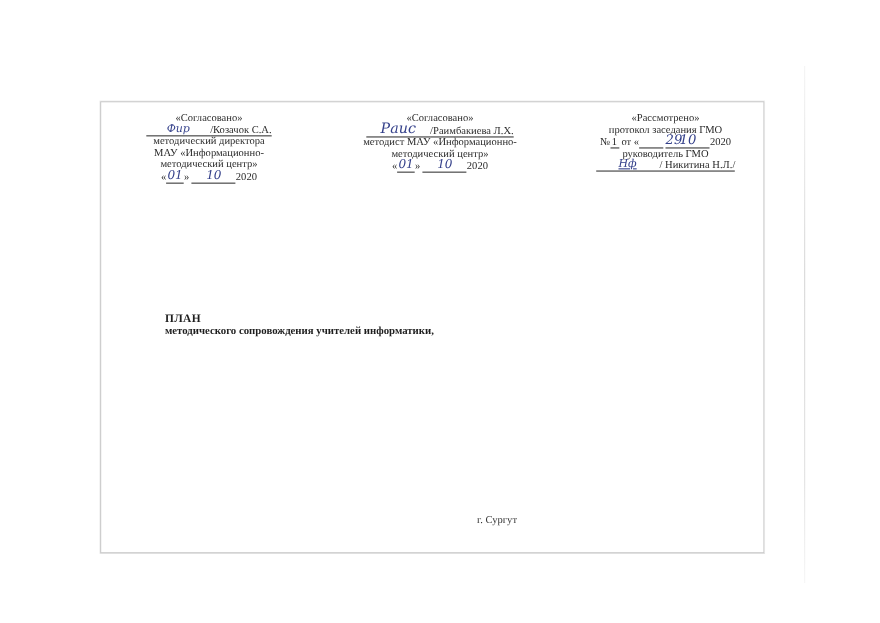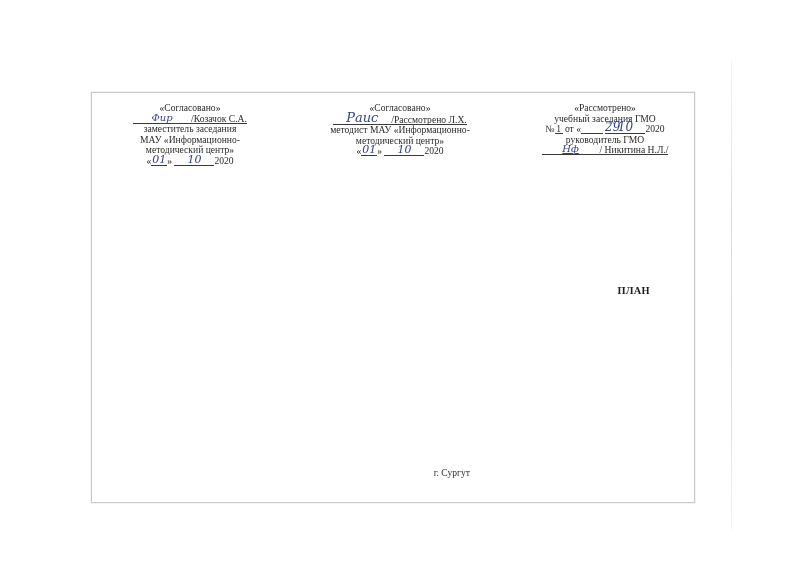--- a/index.html
+++ b/index.html
@@ -59,21 +59,21 @@
     }
     #block-1 { left: 120px; width: 140px; }
     #block-2 { left: 300px; width: 200px; }
     #block-3 { left: 525px; width: 160px; }
 
     .title-block {
       position: absolute;
       left: 150px;
       top: 286px;
       width: 500px;
-      text-align: right;
+      text-align: left;
       font-weight: bold;
       font-size: 9.8px;
       line-height: 10.8px;
       color: #1e1e1e;
     }
     .title-block .main {
       font-size: 10.4px;
       letter-spacing: 0.3px;
     }
     .city {
@@ -92,57 +92,58 @@
 <div class="scan-edge"></div>
 <div class="page-frame"></div>
 
 <div class="approval" id="block-1">
   <span class="line">«Согласовано»</span>
   <span class="line">
     <span class="u" style="width:58px;">
       <span class="hand" style="font-size:10px;">Фир</span>
     </span><span class="u">/Козачок С.А.</span>
   </span>
-  <span class="line">заместитель заседания</span>
+  <span class="line">методический директора</span>
   <span class="line">МАУ «Информационно-</span>
   <span class="line">методический центр»</span>
   <span class="line">
     <span>«</span><span class="u" style="width:16px;"><span class="hand">01</span></span><span>»</span>
     <span class="u" style="width:40px;"><span class="hand">10</span></span><span>2020</span>
   </span>
 </div>
 
 <div class="approval" id="block-2">
   <span class="line">«Согласовано»</span>
   <span class="line">
     <span class="u" style="width:58px;">
       <span class="hand" style="font-size:13px;">Раис</span>
-    </span><span class="u">/Рассмотрено Л.Х.</span>
+    </span><span class="u">/Раимбакиева Л.Х.</span>
   </span>
   <span class="line">методист МАУ «Информационно-</span>
   <span class="line">методический центр»</span>
   <span class="line">
     <span>«</span><span class="u" style="width:16px;"><span class="hand">01</span></span><span>»</span>
     <span class="u" style="width:40px;"><span class="hand">10</span></span><span>2020</span>
   </span>
 </div>
 
 <div class="approval" id="block-3">
   <span class="line">«Рассмотрено»</span>
-  <span class="line">учебный заседания ГМО</span>
+  <span class="line">протокол заседания ГМО</span>
   <span class="line">
     <span>№</span><span class="u" style="width:8px;">1</span>
     <span>от «</span><span class="u" style="width:22px;"><span class="hand" style="font-size:12px;margin-left:24px;">29</span></span>
     <span class="u" style="width:40px;"><span class="hand" style="font-size:12px;">10</span></span><span>2020</span>
   </span>
   <span class="line">руководитель ГМО</span>
   <span class="line">
     <span class="u" style="width:58px;">
       <span class="hand" style="font-size:10px;text-decoration:underline;">Нф</span>
     </span><span class="u">/ Никитина Н.Л./</span>
   </span>
 </div>
 
 <div class="title-block">
   <div class="main">ПЛАН</div>
+  <div>методического сопровождения учителей информатики,</div>
 </div>
 
 <div class="city">г. Сургут</div>
 
 </body></html>

